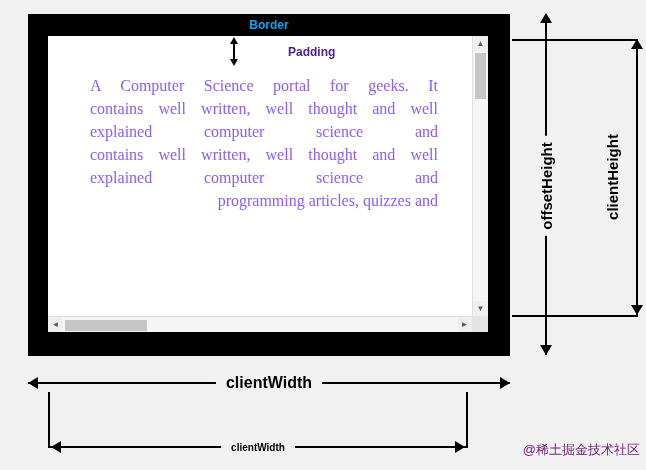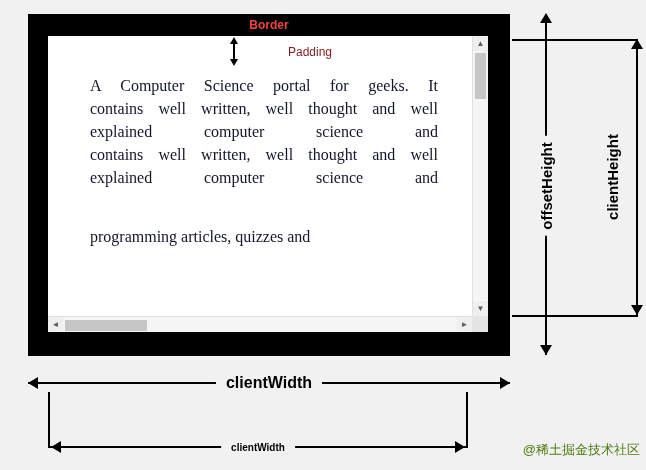--- a/index.html
+++ b/index.html
@@ -14,45 +14,45 @@
   .tri { position:absolute; width:0; height:0; }
   .tri-up    { border-left:6px solid transparent; border-right:6px solid transparent; border-bottom:10px solid #000; }
   .tri-down  { border-left:6px solid transparent; border-right:6px solid transparent; border-top:10px solid #000; }
   .tri-left  { border-top:6px solid transparent; border-bottom:6px solid transparent; border-right:10px solid #000; }
   .tri-right { border-top:6px solid transparent; border-bottom:6px solid transparent; border-left:10px solid #000; }
   .tri-up-sm   { border-left:4px solid transparent; border-right:4px solid transparent; border-bottom:7px solid #000; }
   .tri-down-sm { border-left:4px solid transparent; border-right:4px solid transparent; border-top:7px solid #000; }
 
   .black-box { position:absolute; left:28px; top:14px; width:482px; height:342px; background:#000; }
   .border-label { position:absolute; top:4px; left:0; width:100%; text-align:center;
-    color:#ef4444; font-size:12px; font-weight:bold; }
+    color:#0ea5e9; font-size:12px; font-weight:bold; }
   .content-area { position:absolute; left:20px; top:22px; width:440px; height:296px; background:#fff; }
 
   .text-block { position:absolute; left:42px; top:38px; width:348px;
-    font-family:"Liberation Serif", serif; font-size:16px; line-height:23px; color:#0f172a; }
+    font-family:"Liberation Serif", serif; font-size:16px; line-height:23px; color:#8b5cf6; }
   .jline { text-align:justify; text-align-last:justify; }
-  .jline-last { text-align:left;margin-top:36px; }
+  .jline-last { text-align:right; }
 
-  .padding-label { position:absolute; left:196px; top:9px; font-size:12px; font-weight:normal; color:#7f1d1d;padding-left:44px; }
+  .padding-label { position:absolute; left:196px; top:9px; font-size:12px; font-weight:bold; color:#4c1d95;padding-left:44px; }
 
   .vscroll { position:absolute; left:424px; top:0; width:16px; height:280px;
     background:#f5f5f5; border-left:1px solid #e0e0e0; }
   .hscroll { position:absolute; left:0; top:280px; width:424px; height:16px;
     background:#f5f5f5; border-top:1px solid #e0e0e0; }
   .sbtn { position:absolute; width:15px; height:15px; background:#efefef;
     color:#5a5a5a; font-size:8px; line-height:15px; text-align:center; }
   .vthumb { position:absolute; left:2px; top:17px; width:11px; height:46px; background:#c6c6c6; }
   .hthumb { position:absolute; left:17px; top:3px; width:82px; height:11px; background:#c6c6c6; }
   .scroll-corner { position:absolute; left:424px; top:280px; width:16px; height:16px; background:#e4e4e4; }
 
   .rot-label { position:absolute; transform:translate(-50%,-50%) rotate(-90deg);
     font-weight:bold; font-size:15px; color:#000; background:#f1f1f2; padding:2px 6px; white-space:nowrap; }
   .h-label { position:absolute; transform:translate(-50%,-50%);
     font-weight:bold; color:#000; background:#f1f1f2; padding:0 10px; white-space:nowrap; }
-  .watermark { position:absolute; right:6px; top:441px; font-size:13px; color:#4d7c0f; }
+  .watermark { position:absolute; right:6px; top:441px; font-size:13px; color:#701a75; }
 </style>
 </head>
 <body>
 
 <div class="canvas">
 
   <div class="black-box">
     <div class="border-label">Border</div>
 
     <div class="content-area">

